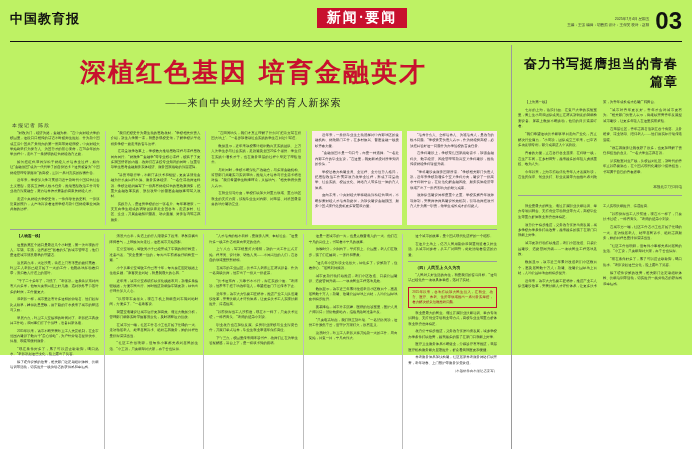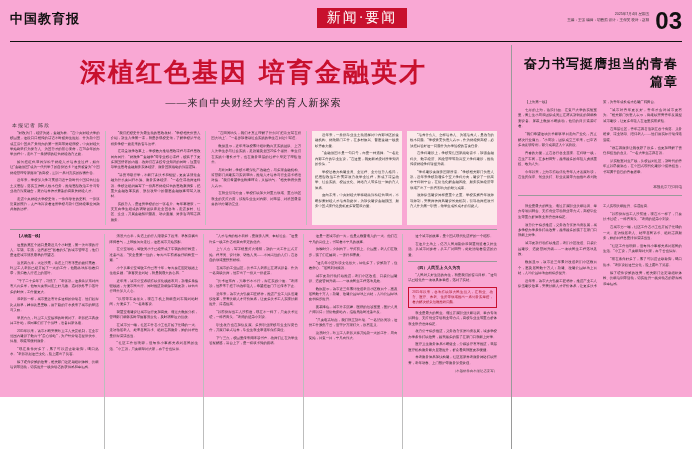--- a/index.html
+++ b/index.html
@@ -10,22 +10,22 @@
   body {
     width: 692px;
     height: 455px;
     font-family: "Liberation Serif", "DejaVu Serif", serif;
     color: #1a1a1a;
     overflow: hidden;
   }
   .page {
     position: relative;
     width: 692px;
-    height: 397px;
-    background: #f9a8d4;
+    height: 355px;
+    background: #bef264;
     box-sizing: border-box;
     padding: 6px 10px 19px 10px;
   }
 
   
   .masthead {
     position: relative;
     height: 34px;
     display: flex;
     align-items: flex-start;
@@ -45,28 +45,28 @@
     left: 292px;
     top: 2px;
     width: 120px;
     text-align: center;
   }
   .masthead-center .sec {
     display: inline-block;
     background: #c8102e;
     color: #fff;
     font-size: 14px;
-    font-weight: normal;
+    font-weight: bold;
     letter-spacing: 2px;
     padding: 2px 10px 3px 10px;
     line-height: 1.1;
   }
   .masthead-right {
     display: flex;
-    align-items: flex-start;
+    align-items: center;
     gap: 6px;
     padding-top: 2px;
   }
   .meta-block {
     text-align: right;
     font-size: 3.6px;
     line-height: 1.7;
     color: #333;
     font-family: "Liberation Sans", sans-serif;
     padding-top: 3px;

